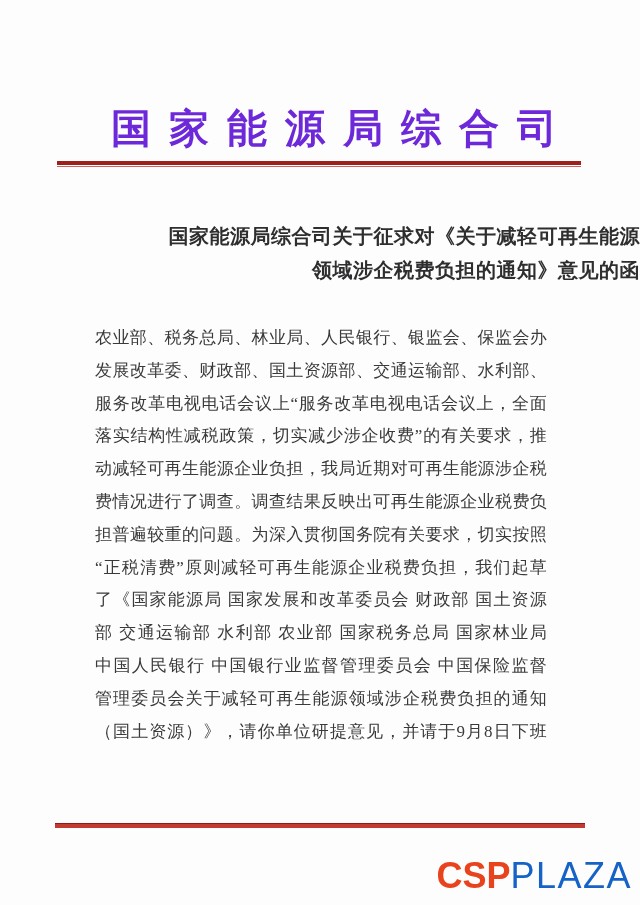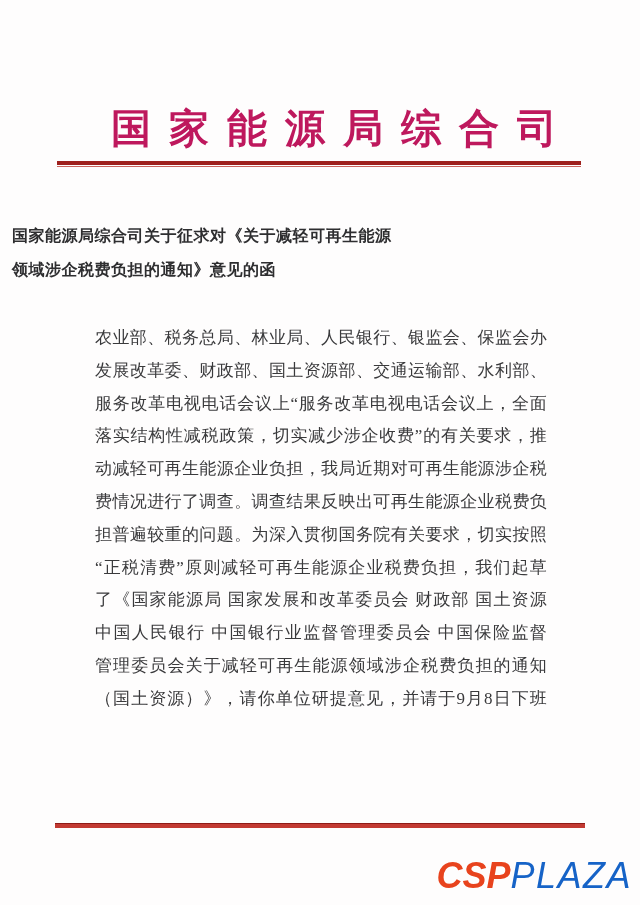--- a/index.html
+++ b/index.html
@@ -18,21 +18,21 @@
   .letterhead {
     position: absolute;
     top: 103px;
     left: 0;
     right: 0;
     text-align: center;
     font-size: 40px;
     font-weight: bold;
     letter-spacing: 18px;
     padding-left: 18px; 
-    color: #be185d;
+    color: #6d28d9;
     line-height: 52px;
     white-space: nowrap;
     margin-left: 28px;
   }
 
   
   .rule-top {
     position: absolute;
     top: 161px;
     left: 57px;
@@ -41,24 +41,24 @@
     background: linear-gradient(to bottom,
       #9e201d 0px, #9e201d 3.5px,
       rgba(0,0,0,0) 3.5px, rgba(0,0,0,0) 4.5px,
       #c9655f 4.5px, #c9655f 6px,
       rgba(0,0,0,0) 6px);
   }
 
   .doc-title {
     position: absolute;
     top: 219px;
-    left: 12px;
+    left: 0;
     right: 0;
-    text-align: left;
-    font-size: 16px;
+    text-align: right;
+    font-size: 20px;
     font-weight: bold;
     line-height: 34px;
     letter-spacing: 0.5px;
     color: #2e2e30;
   }
 
   .body-block {
     position: absolute;
     top: 322px;
     left: 95px;
@@ -87,21 +87,20 @@
       #8e1b17 0px, #8e1b17 1.5px,
       #c23a32 1.5px, #c23a32 4.5px);
   }
 
   
   .logo {
     position: absolute;
     top: 856px;
     right: 8px;
     font-family: "Liberation Sans", "DejaVu Sans", sans-serif;
-    font-style: italic;
     white-space: nowrap;
     line-height: 40px;
   }
   .logo .csp {
     font-size: 36px;
     font-weight: 900;
     color: #e8431d;
     letter-spacing: 0px;
   }
   .logo .plaza {
@@ -128,20 +127,21 @@
   <div class="body-block">
       <div class="line">农业部、税务总局、林业局、人民银行、银监会、保监会办</div>
       <div class="line">发展改革委、财政部、国土资源部、交通运输部、水利部、</div>
       <div class="line">服务改革电视电话会议上“服务改革电视电话会议上，全面</div>
       <div class="line">落实结构性减税政策，切实减少涉企收费”的有关要求，推</div>
       <div class="line">动减轻可再生能源企业负担，我局近期对可再生能源涉企税</div>
       <div class="line">费情况进行了调查。调查结果反映出可再生能源企业税费负</div>
       <div class="line">担普遍较重的问题。为深入贯彻国务院有关要求，切实按照</div>
       <div class="line">“正税清费”原则减轻可再生能源企业税费负担，我们起草</div>
       <div class="line">了《国家能源局 国家发展和改革委员会 财政部 国土资源</div>
+      <div class="line">部 交通运输部 水利部 农业部 国家税务总局 国家林业局</div>
       <div class="line">中国人民银行 中国银行业监督管理委员会 中国保险监督</div>
       <div class="line">管理委员会关于减轻可再生能源领域涉企税费负担的通知</div>
       <div class="line">（国土资源）》，请你单位研提意见，并请于9月8日下班</div>
     </div>
 
   <div class="rule-bottom"></div>
 
   <div class="logo">
     <span class="csp">CSP</span><span class="plaza">PLAZA</span>
   </div>

